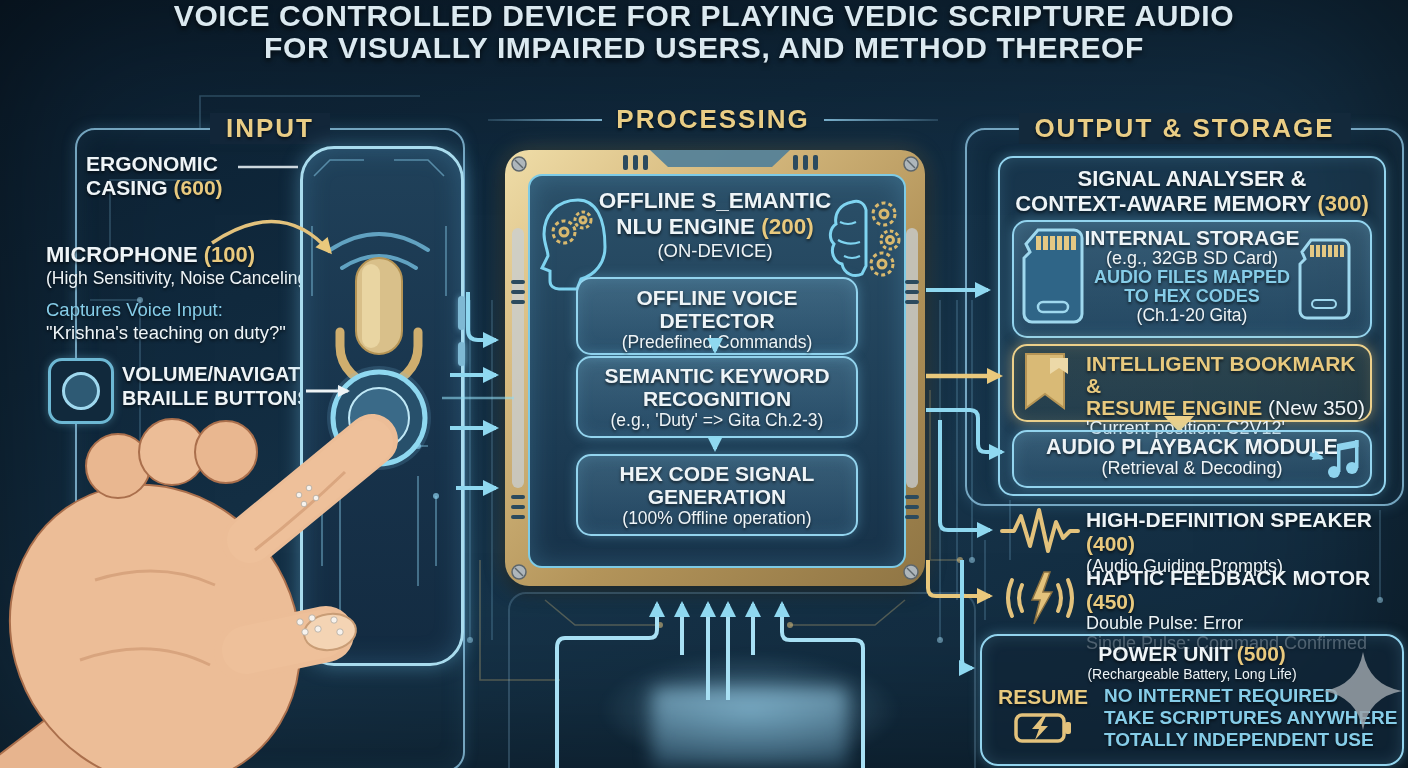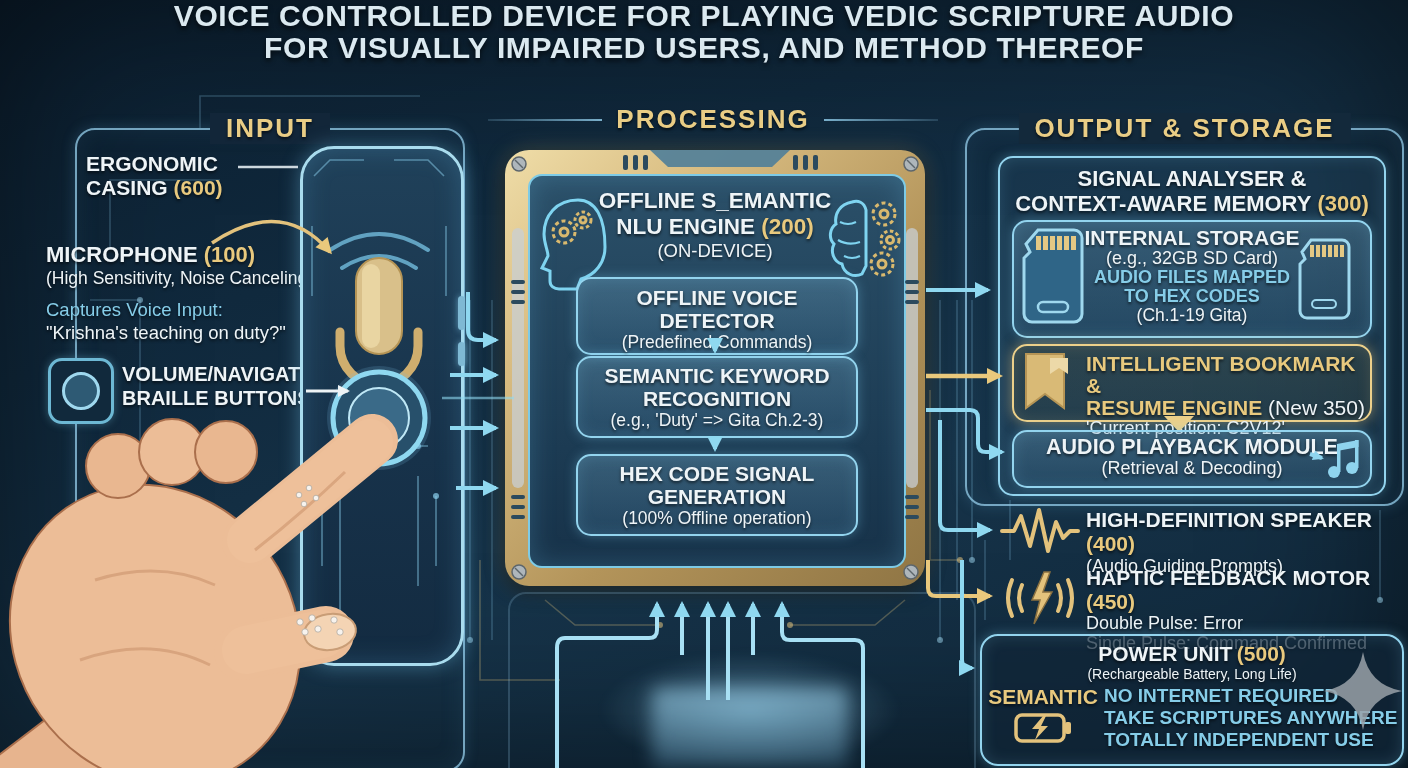--- a/index.html
+++ b/index.html
@@ -276,21 +276,21 @@
       <span class="gold b">(300)</span>
     </div>
   </div>
 
   <div class="abs box" style="left:1012px;top:220px;width:356px;height:114px;">
     <div class="lbl" style="margin-top:5px;line-height:1.06;">
       <div class="w b" style="font-size:21px;">INTERNAL STORAGE</div>
       <div class="w" style="font-size:18px;">(e.g., 32GB SD Card)</div>
       <div class="lb b" style="font-size:18px;">AUDIO FILES MAPPED</div>
       <div class="lb b" style="font-size:18px;">TO HEX CODES</div>
-      <div class="w" style="font-size:17.5px;">(Ch.1-19 Gita)</div>
+      <div class="w" style="font-size:17.5px;">(Ch.1-20 Gita)</div>
     </div>
   </div>
   <svg class="abs" style="left:1022px;top:228px;" width="62" height="96" viewBox="0 0 62 96">
     <path d="M16,2 H52 a8,8 0 0 1 8,8 V86 a8,8 0 0 1 -8,8 H10 a8,8 0 0 1 -8,-8 V30 l6,-6 -4,-8 Z" fill="#2f6587" stroke="#9fd8ee" stroke-width="3"></path>
     <g fill="#e3c884">
         <rect x="14" y="8" width="5" height="14"></rect>
         <rect x="21" y="8" width="5" height="14"></rect>
         <rect x="28" y="8" width="5" height="14"></rect>
         <rect x="35" y="8" width="5" height="14"></rect>
         <rect x="42" y="8" width="5" height="14"></rect>
@@ -370,21 +370,21 @@
   </div>
 
   <div class="abs box" style="left:980px;top:634px;width:420px;height:128px;background:rgba(16,38,56,.72);border-radius:18px;">
     <div class="lbl" style="margin-top:6px;line-height:1.1;">
       <span class="w b" style="font-size:21px;">POWER UNIT</span>
       <span class="gold b" style="font-size:21px;">(500)</span><br>
       <span class="w" style="font-size:14px;">(Rechargeable Battery, Long Life)</span>
     </div>
     <div style="display:flex;align-items:flex-start;justify-content:flex-start;margin-top:2px;">
       <div style="width:122px;text-align:center;">
-        <div class="gold b lbl" style="font-size:21px;">SEMANTIC</div>
+        <div class="gold b lbl" style="font-size:21px;">RESUME</div>
         <svg width="58" height="34" viewBox="0 0 58 34" style="margin:2px auto 0;">
           <rect x="2" y="4" width="48" height="26" rx="6" fill="none" stroke="#e3c27c" stroke-width="3.5"></rect>
           <rect x="51" y="11" width="6" height="12" rx="2" fill="#e3c27c"></rect>
           <polygon points="29,5 18,18 25,18 21,29 34,15 27,15 32,5" fill="#e3c27c"></polygon>
         </svg>
       </div>
       <div class="lb b lbl" style="font-size:19px;line-height:22px;text-align:left;">
         <div>NO INTERNET REQUIRED</div>
         <div>TAKE SCRIPTURES ANYWHERE</div>
         <div>TOTALLY INDEPENDENT USE</div>

